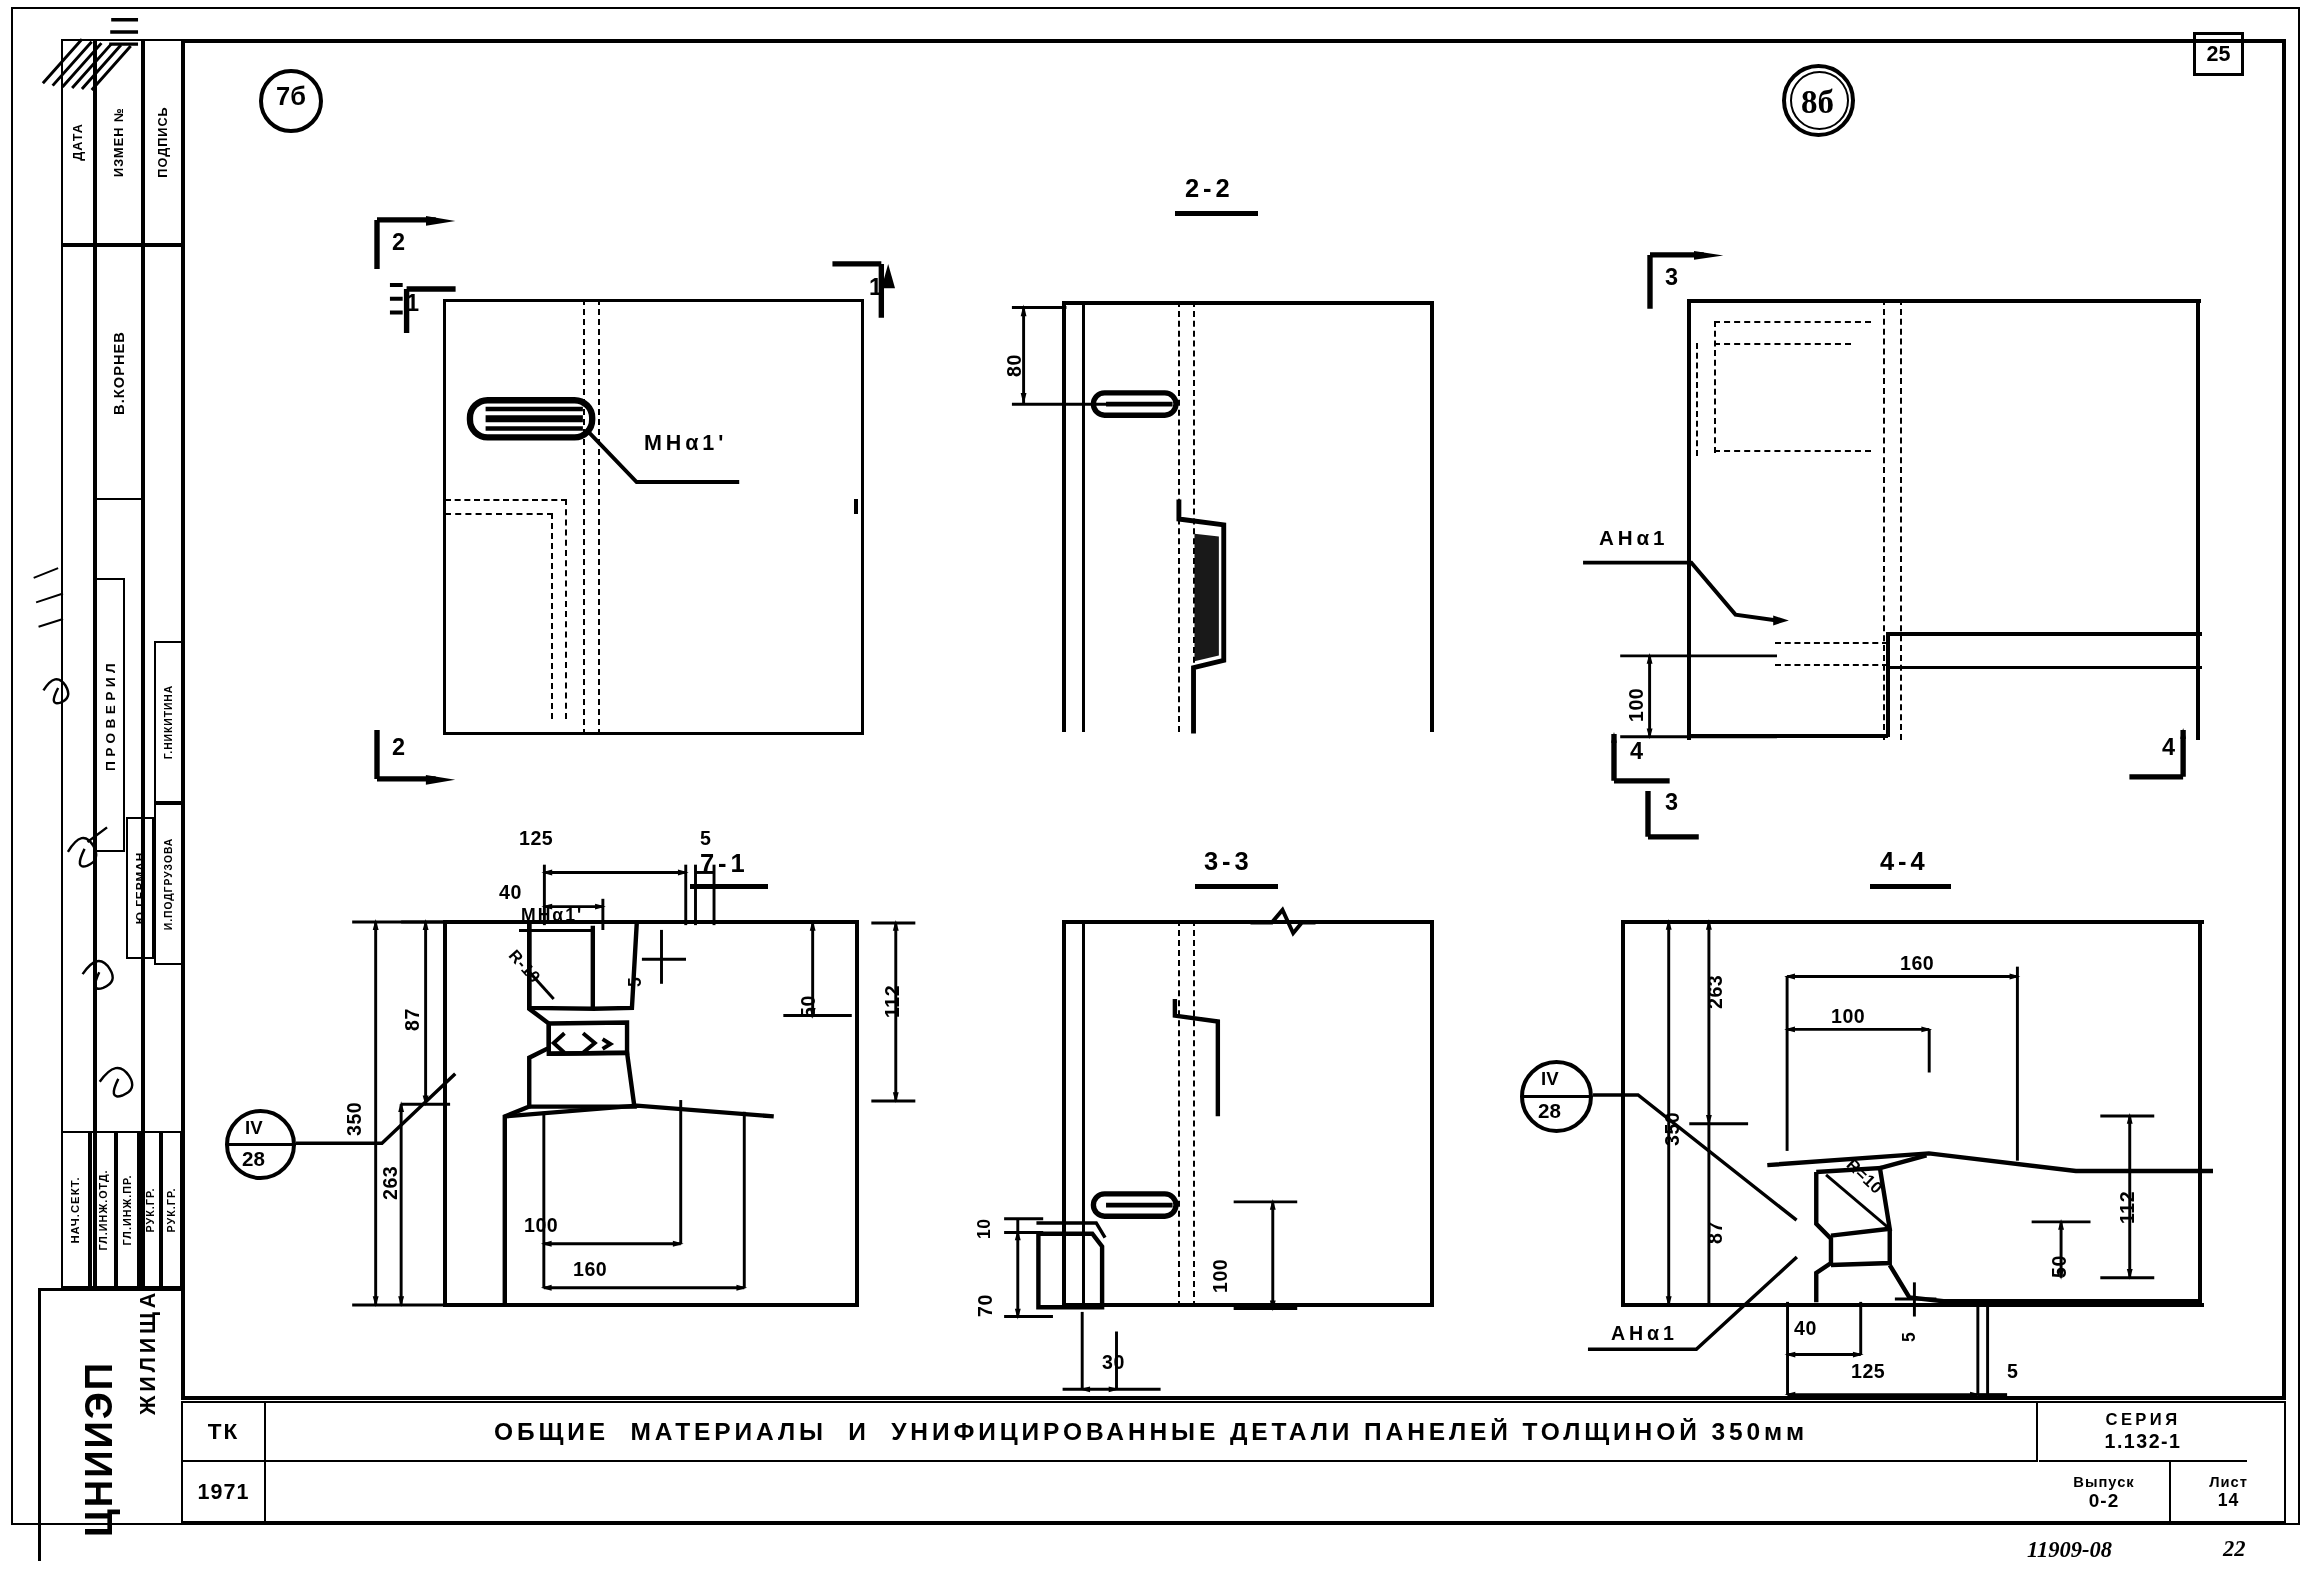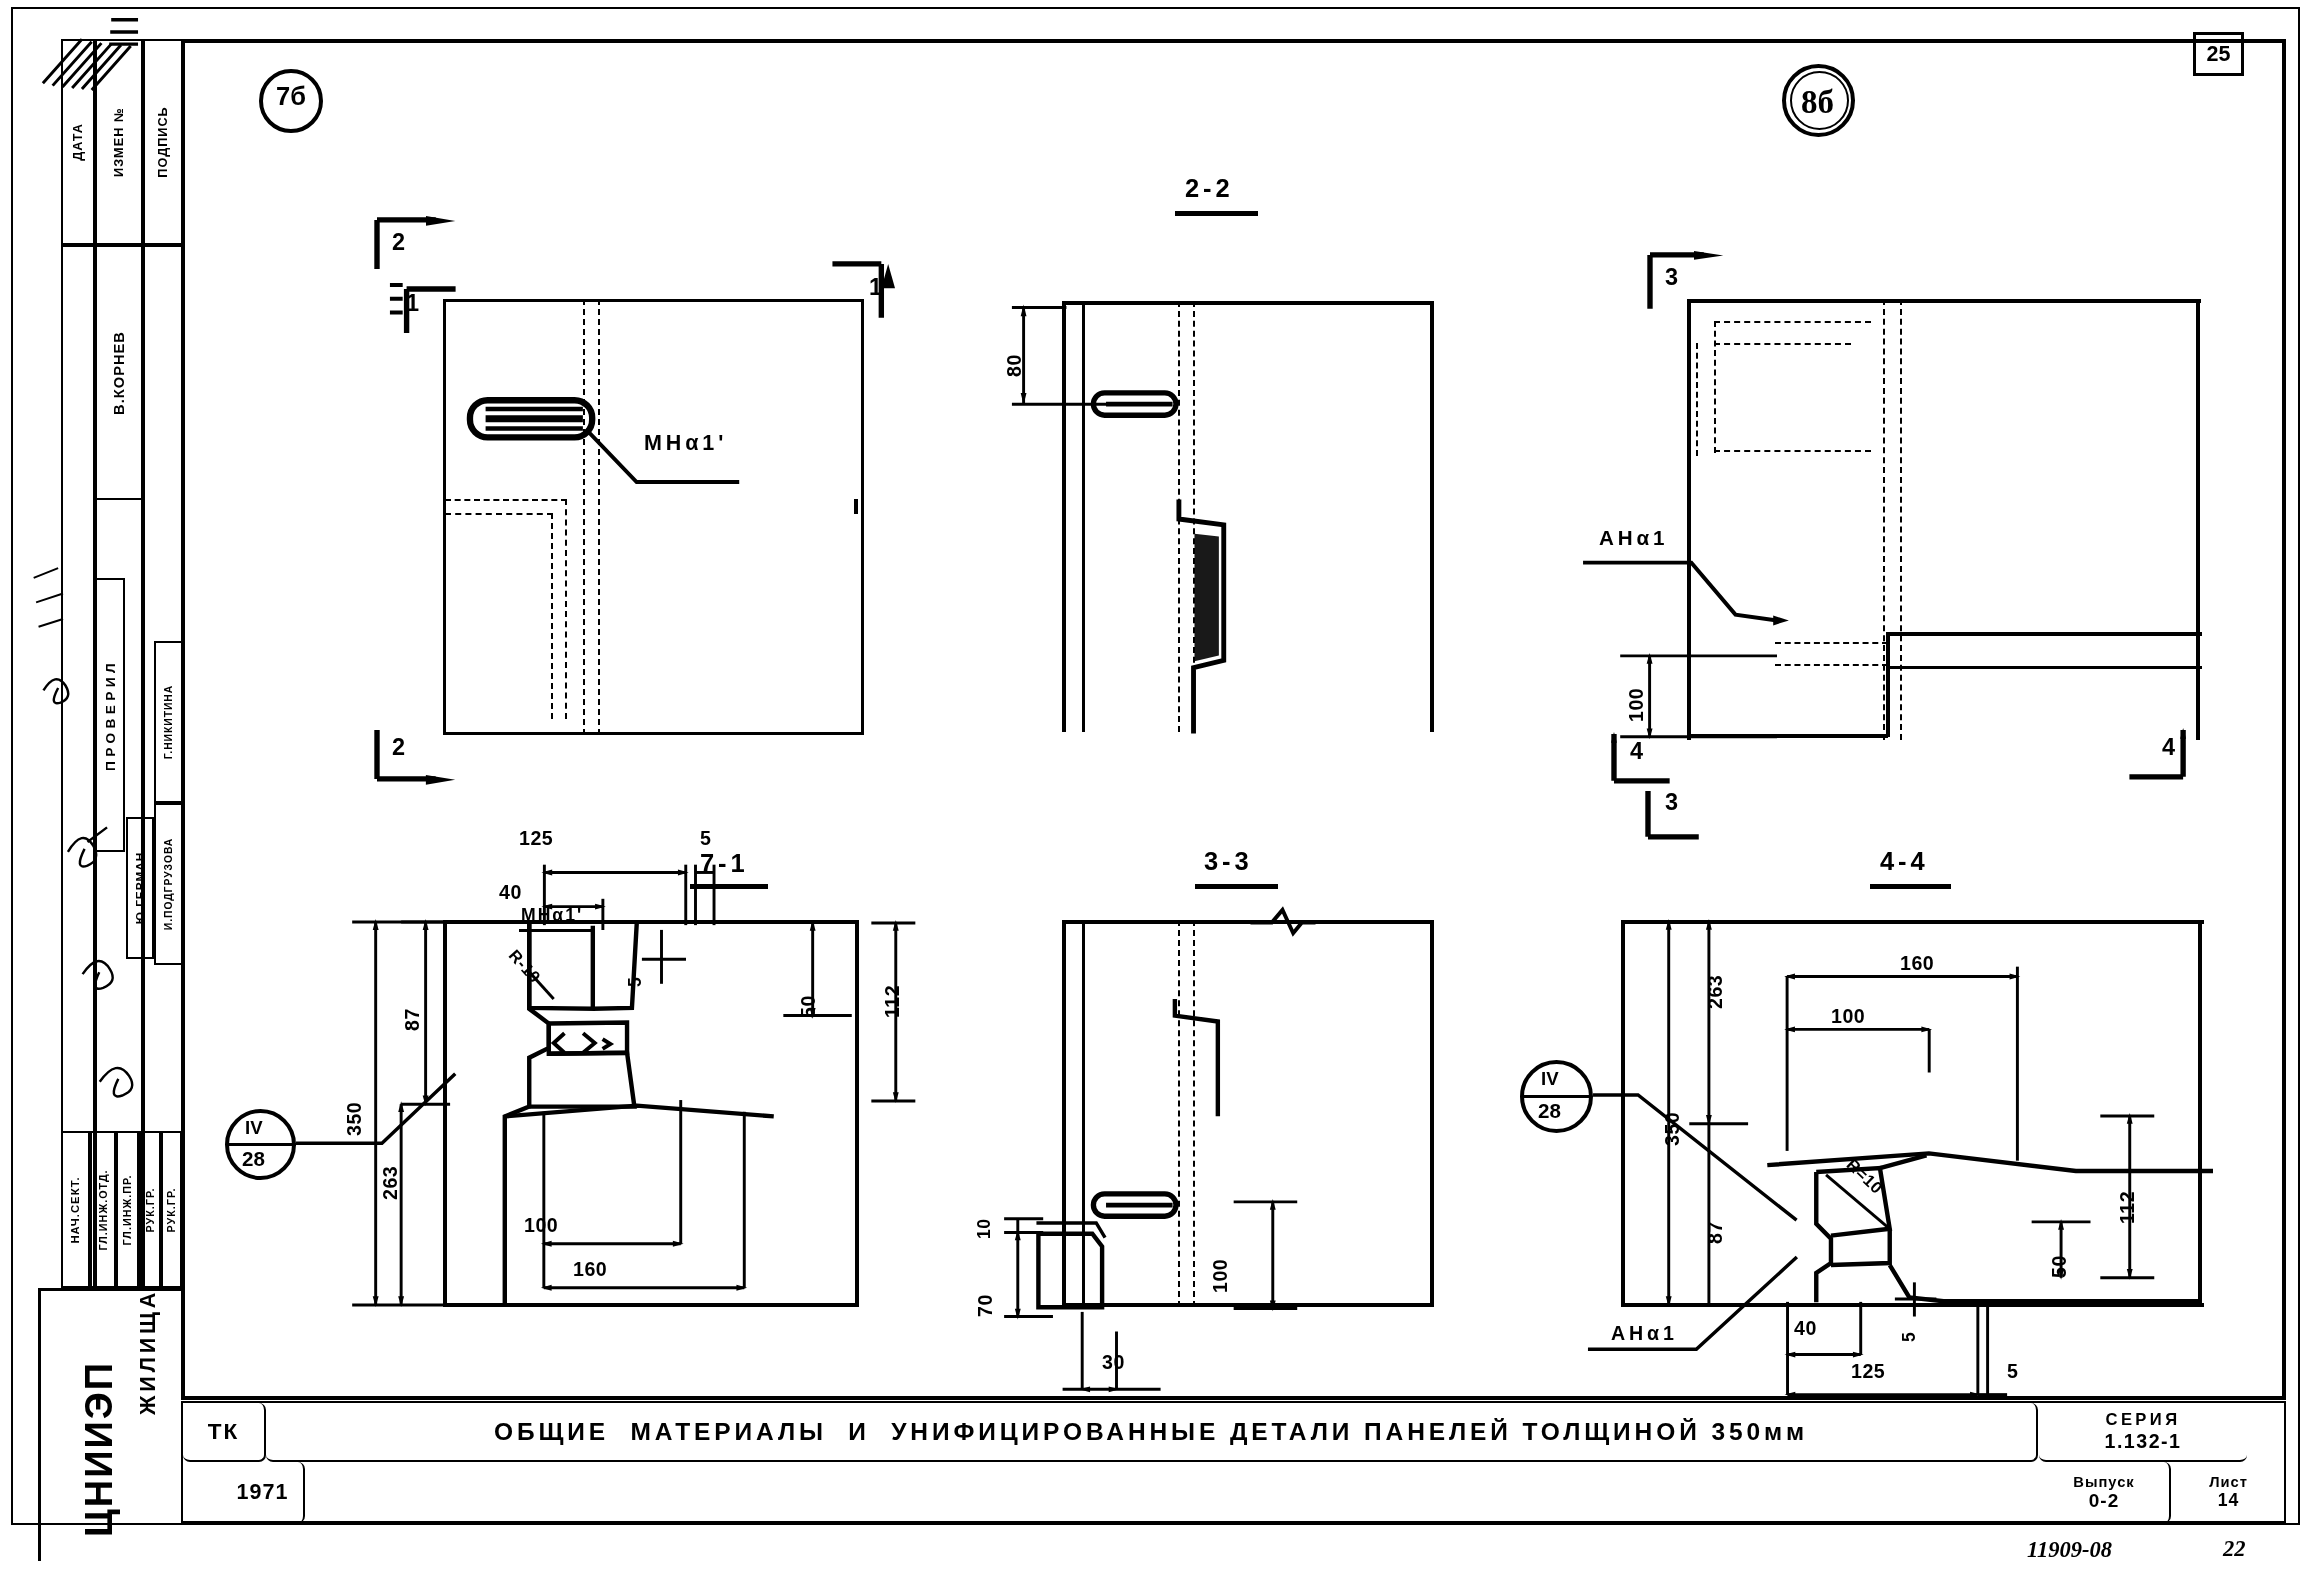--- a/index.html
+++ b/index.html
@@ -26,21 +26,21 @@
   #frame-inner{position:absolute;left:181px;top:39px;width:2105px;height:1361px;border:4.4px solid #000;box-sizing:border-box;}
 
   
   #stamp{position:absolute;left:13.7px;top:39px;width:169px;height:1484px;}
   .scell{position:absolute;box-sizing:border-box;border:2px solid #000;}
   .scell span{position:absolute;left:50%;top:50%;font-size:12.7px;font-weight:bold;letter-spacing:1px;
                transform:translate(-50%,-50%) rotate(-90deg);white-space:nowrap;}
 
   
   #titleblock{position:absolute;left:181px;top:1401px;width:2105px;height:122px;border:2.9px solid #000;box-sizing:border-box;}
-  .tbcell{position:absolute;box-sizing:border-box;border-radius:7px;}
+  .tbcell{position:absolute;box-sizing:border-box;}
   .tb-b-r{border-right:2.9px solid #000;}
   .tb-b-b{border-bottom:2.9px solid #000;}
   .tb-main{font-size:26.4px;font-weight:bold;letter-spacing:4.4px;white-space:pre;}
   .tb-small{font-size:15.7px;font-weight:bold;letter-spacing:1px;white-space:pre;}
   .centerflex{display:flex;align-items:center;justify-content:center;}
 
   #corner25{position:absolute;left:2193px;top:32px;width:51px;height:44px;border:3.4px solid #000;box-sizing:border-box;
             display:flex;align-items:center;justify-content:center;font-size:21.5px;font-weight:bold;}
   .footnum{position:absolute;font-family:"Liberation Serif",serif;font-style:italic;font-weight:bold;font-size:22.5px;}
   .logo{position:absolute;font-size:30px;font-weight:bold;letter-spacing:4.9px;white-space:pre;
@@ -520,21 +520,21 @@
   </svg>
   <div class="dim" style="left:1794px;top:1317px;">40</div>
   <div class="dimv" style="left:1899px;top:1342px;font-size:17.6px;">5</div>
   <div class="dim" style="left:1851px;top:1360px;">125</div>
   <div class="dim" style="left:2007px;top:1360px;">5</div>
 
   <div id="titleblock">
     <div class="tbcell tb-b-r tb-b-b centerflex" style="left:0;top:0;width:83px;height:59px;">
       <span class="tb-main" style="font-size:22.5px;letter-spacing:2px;">ТК</span>
     </div>
-    <div class="tbcell tb-b-r centerflex" style="left:0;top:59px;width:83px;height:61px;margin-left:39px;">
+    <div class="tbcell tb-b-r centerflex" style="left:0;top:59px;width:83px;height:61px;">
       <span class="tb-main" style="font-size:21.5px;letter-spacing:1px;">1971</span>
     </div>
 
     <div class="tbcell tb-b-b tb-b-r centerflex" style="left:83px;top:0;width:1772px;height:59px;">
       <span class="tb-main" style="font-size:24.5px;letter-spacing:3.9px;">ОБЩИЕ  МАТЕРИАЛЫ  И  УНИФИЦИРОВАННЫЕ ДЕТАЛИ ПАНЕЛЕЙ ТОЛЩИНОЙ 350мм</span>
     </div>
 
     <div class="tbcell tb-b-b" style="left:1856px;top:0;width:208px;height:59px;display:flex;flex-direction:column;align-items:center;justify-content:center;">
       <span class="tb-small" style="font-size:16.6px;letter-spacing:3.4px;">СЕРИЯ</span>
       <span class="tb-small" style="font-size:19.6px;letter-spacing:1.5px;">1.132-1</span>

